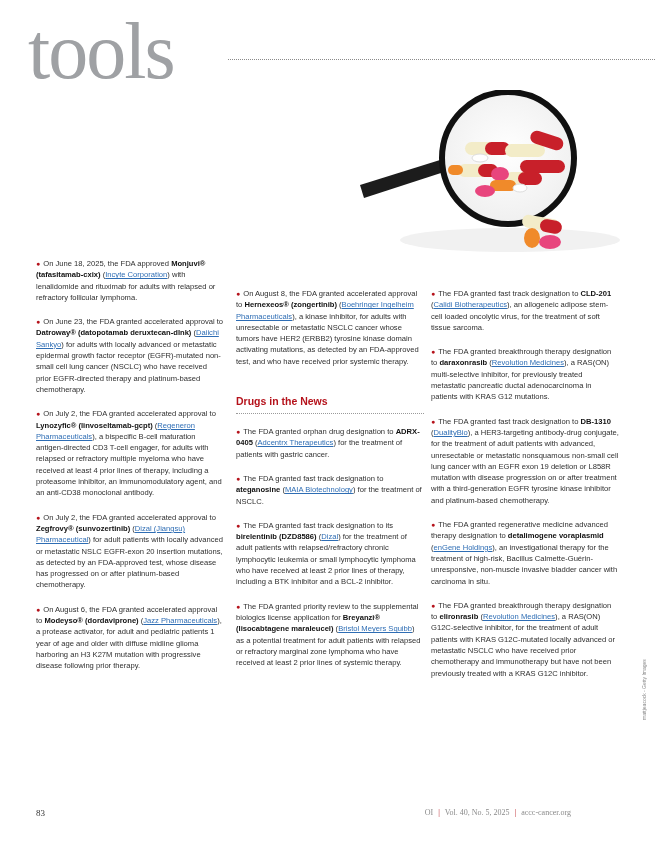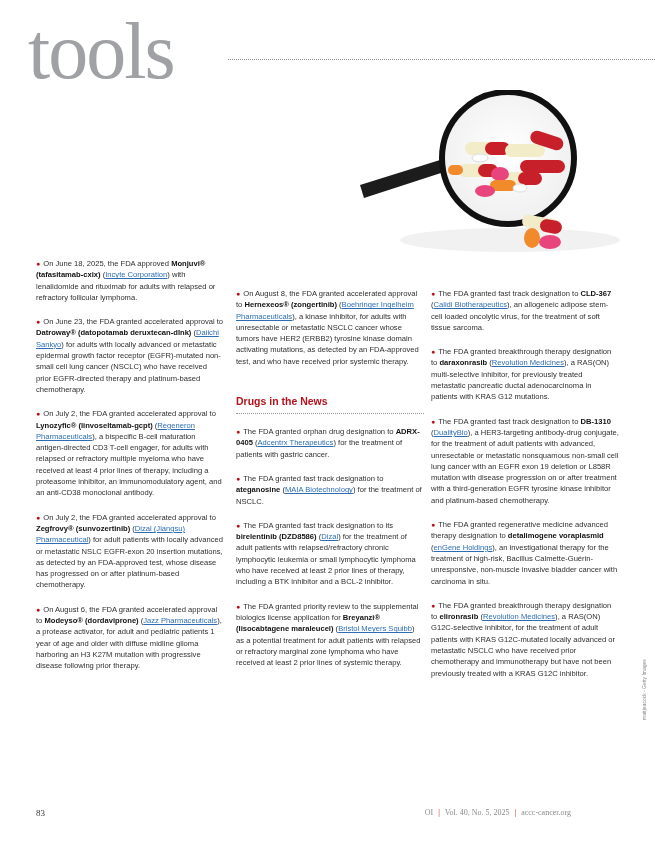--- a/index.html
+++ b/index.html
@@ -88,21 +88,21 @@
 <div class="col col-2" style="top:288px;">
   <div class="item"><span class="bullet">●</span><span>On August 8, the FDA granted accelerated approval to </span><span class="drug">Hernexeos® (zongertinib)</span><span> (</span><span class="company">Boehringer Ingelheim Pharmaceuticals</span><span>), a kinase inhibitor, for adults with unresectable or metastatic NSCLC cancer whose tumors have HER2 (ERBB2) tyrosine kinase domain activating mutations, as detected by an FDA-approved test, and who have received prior systemic therapy.</span></div>
   <div class="section-heading" style="margin-top:28px;">Drugs in the News</div>
   <div class="item"><span class="bullet">●</span><span>The FDA granted orphan drug designation to </span><span class="drug">ADRX-0405</span><span> (</span><span class="company">Adcentrx Therapeutics</span><span>) for the treatment of patients with gastric cancer.</span></div>
   <div class="item"><span class="bullet">●</span><span>The FDA granted fast track designation to </span><span class="drug">ateganosine</span><span> (</span><span class="company">MAIA Biotechnology</span><span>) for the treatment of NSCLC.</span></div>
   <div class="item"><span class="bullet">●</span><span>The FDA granted fast track designation to its </span><span class="drug">birelentinib (DZD8586)</span><span> (</span><span class="company">Dizal</span><span>) for the treatment of adult patients with relapsed/refractory chronic lymphocytic leukemia or small lymphocytic lymphoma who have received at least 2 prior lines of therapy, including a BTK inhibitor and a BCL-2 inhibitor.</span></div>
   <div class="item"><span class="bullet">●</span><span>The FDA granted priority review to the supplemental biologics license application for </span><span class="drug">Breyanzi® (lisocabtagene maraleucel)</span><span> (</span><span class="company">Bristol Meyers Squibb</span><span>) as a potential treatment for adult patients with relapsed or refractory marginal zone lymphoma who have received at least 2 prior lines of systemic therapy.</span></div>
 </div>
 
 <div class="col col-3" style="top:288px;">
-  <div class="item"><span class="bullet">●</span><span>The FDA granted fast track designation to </span><span class="drug">CLD-367</span><span> (</span><span class="company">Calidi Biotherapeutics</span><span>), an allogeneic adipose stem-cell loaded oncolytic virus, for the treatment of soft tissue sarcoma.</span></div>
+  <div class="item"><span class="bullet">●</span><span>The FDA granted fast track designation to </span><span class="drug">CLD-201</span><span> (</span><span class="company">Calidi Biotherapeutics</span><span>), an allogeneic adipose stem-cell loaded oncolytic virus, for the treatment of soft tissue sarcoma.</span></div>
   <div class="item"><span class="bullet">●</span><span>The FDA granted breakthrough therapy designation to </span><span class="drug">daraxonrasib</span><span> (</span><span class="company">Revolution Medicines</span><span>), a RAS(ON) multi-selective inhibitor, for previously treated metastatic pancreatic ductal adenocarcinoma in patients with KRAS G12 mutations.</span></div>
   <div class="item"><span class="bullet">●</span><span>The FDA granted fast track designation to </span><span class="drug">DB-1310</span><span> (</span><span class="company">DualityBio</span><span>), a HER3-targeting antibody-drug conjugate, for the treatment of adult patients with advanced, unresectable or metastatic nonsquamous non-small cell lung cancer with an EGFR exon 19 deletion or L858R mutation with disease progression on or after treatment with a third-generation EGFR tyrosine kinase inhibitor and platinum-based chemotherapy.</span></div>
   <div class="item"><span class="bullet">●</span><span>The FDA granted regenerative medicine advanced therapy designation to </span><span class="drug">detalimogene voraplasmid</span><span> (</span><span class="company">enGene Holdings</span><span>), an investigational therapy for the treatment of high-risk, Bacillus Calmette-Guérin-unresponsive, non-muscle invasive bladder cancer with carcinoma in situ.</span></div>
   <div class="item"><span class="bullet">●</span><span>The FDA granted breakthrough therapy designation to </span><span class="drug">elironrasib</span><span> (</span><span class="company">Revolution Medicines</span><span>), a RAS(ON) G12C-selective inhibitor, for the treatment of adult patients with KRAS G12C-mutated locally advanced or metastatic NSCLC who have received prior chemotherapy and immunotherapy but have not been previously treated with a KRAS G12C inhibitor.</span></div>
 </div>
 
 <div class="credit">mattjeacock - Getty Images</div>
 
 <div class="footer">
   <span class="page-num">83</span>

